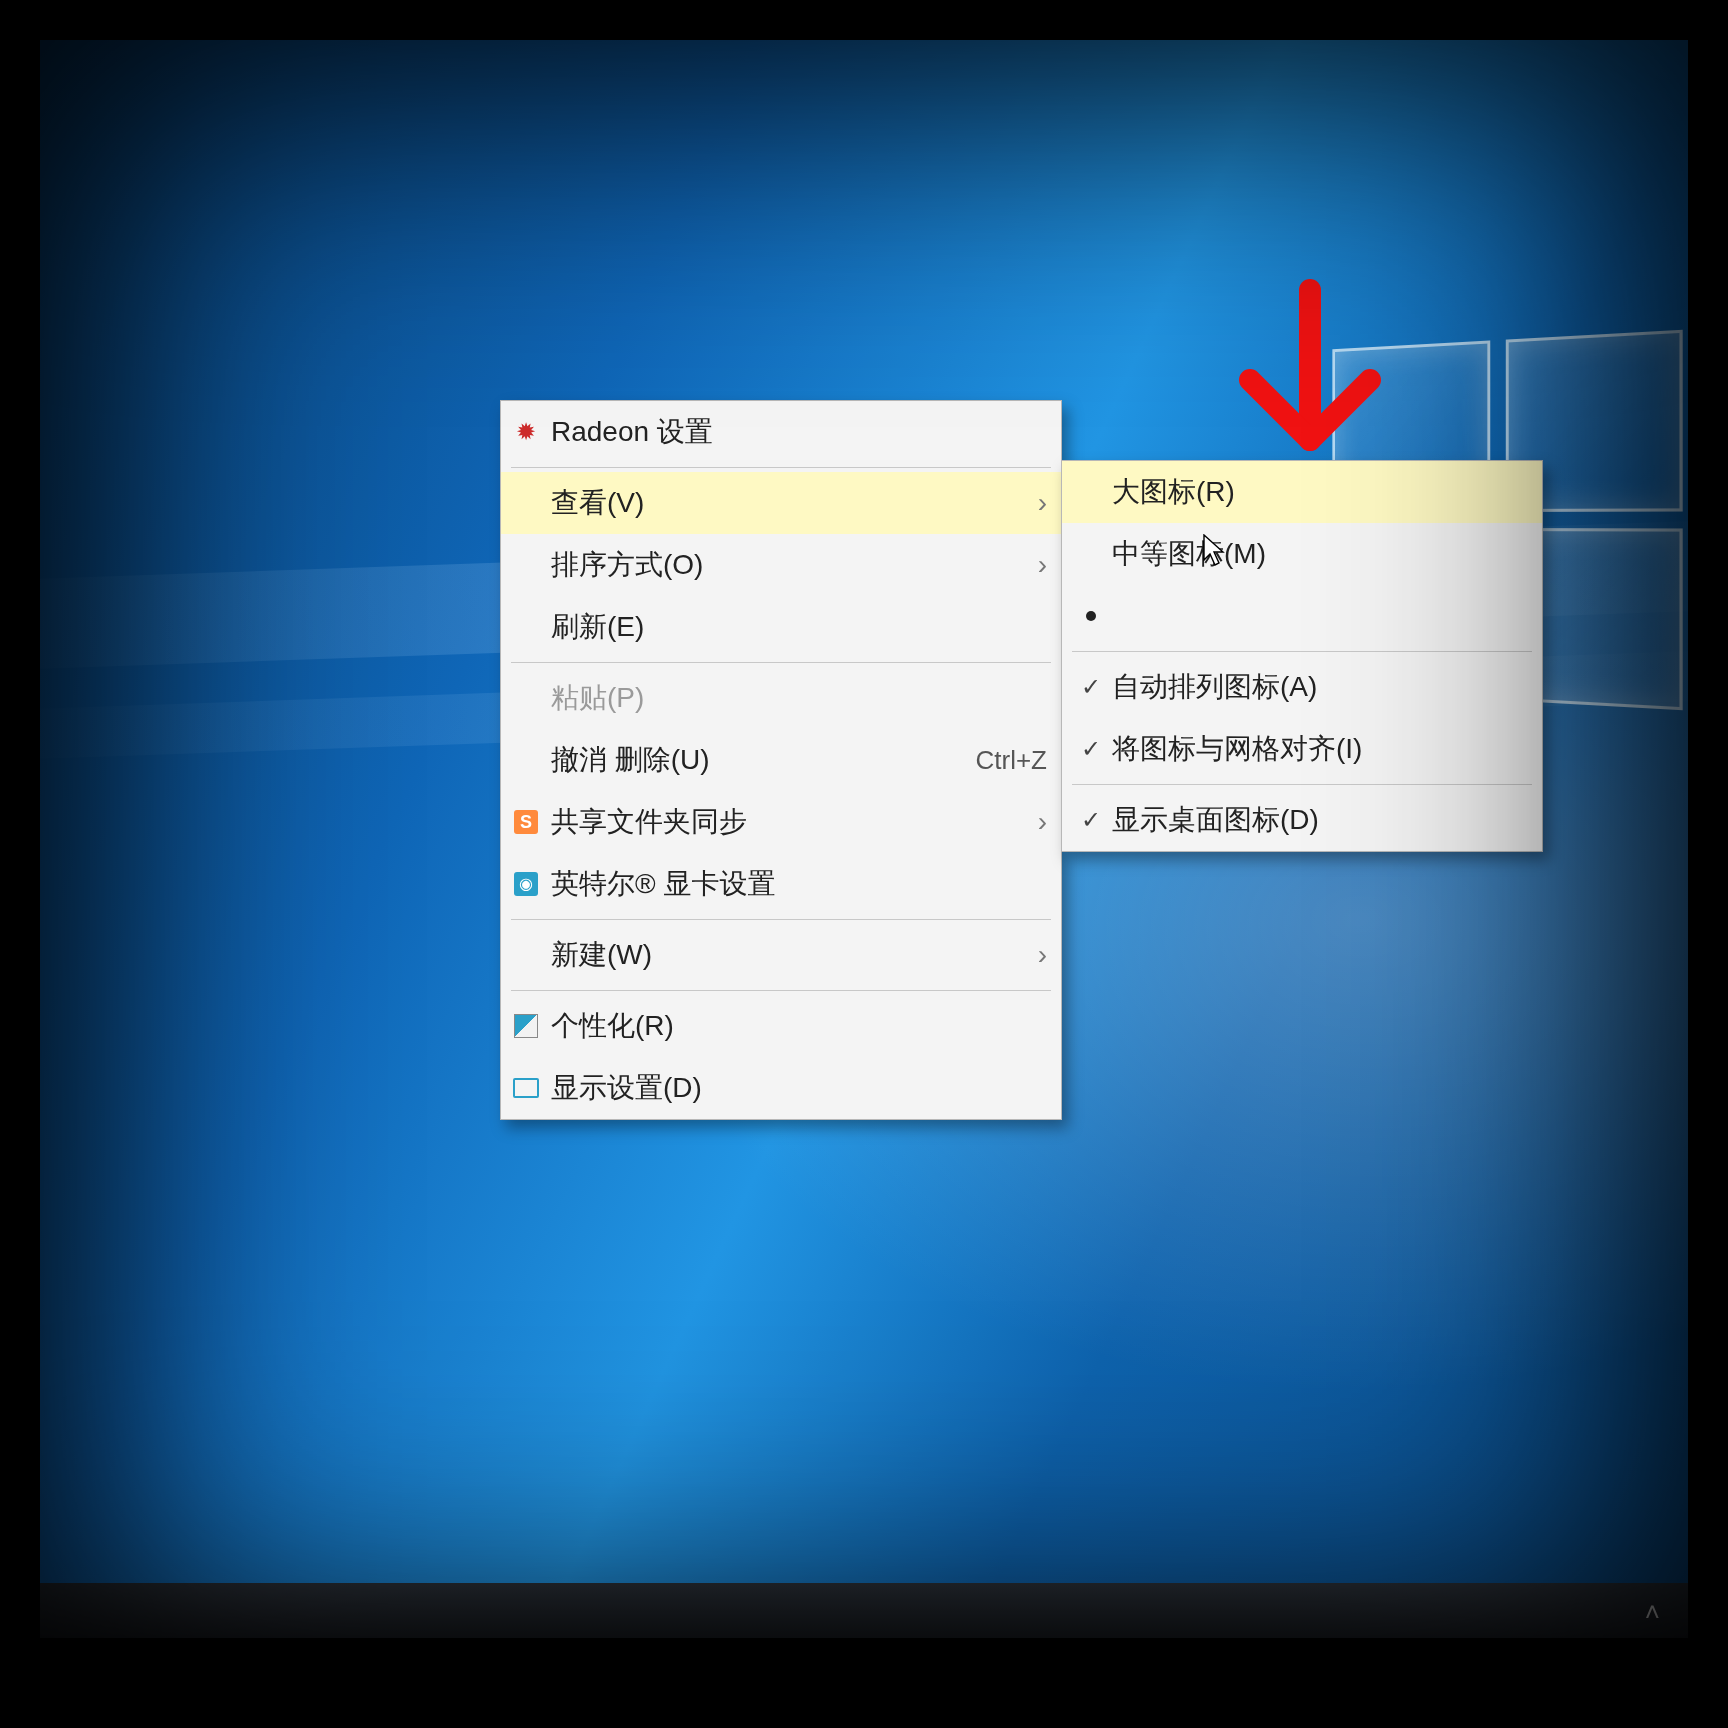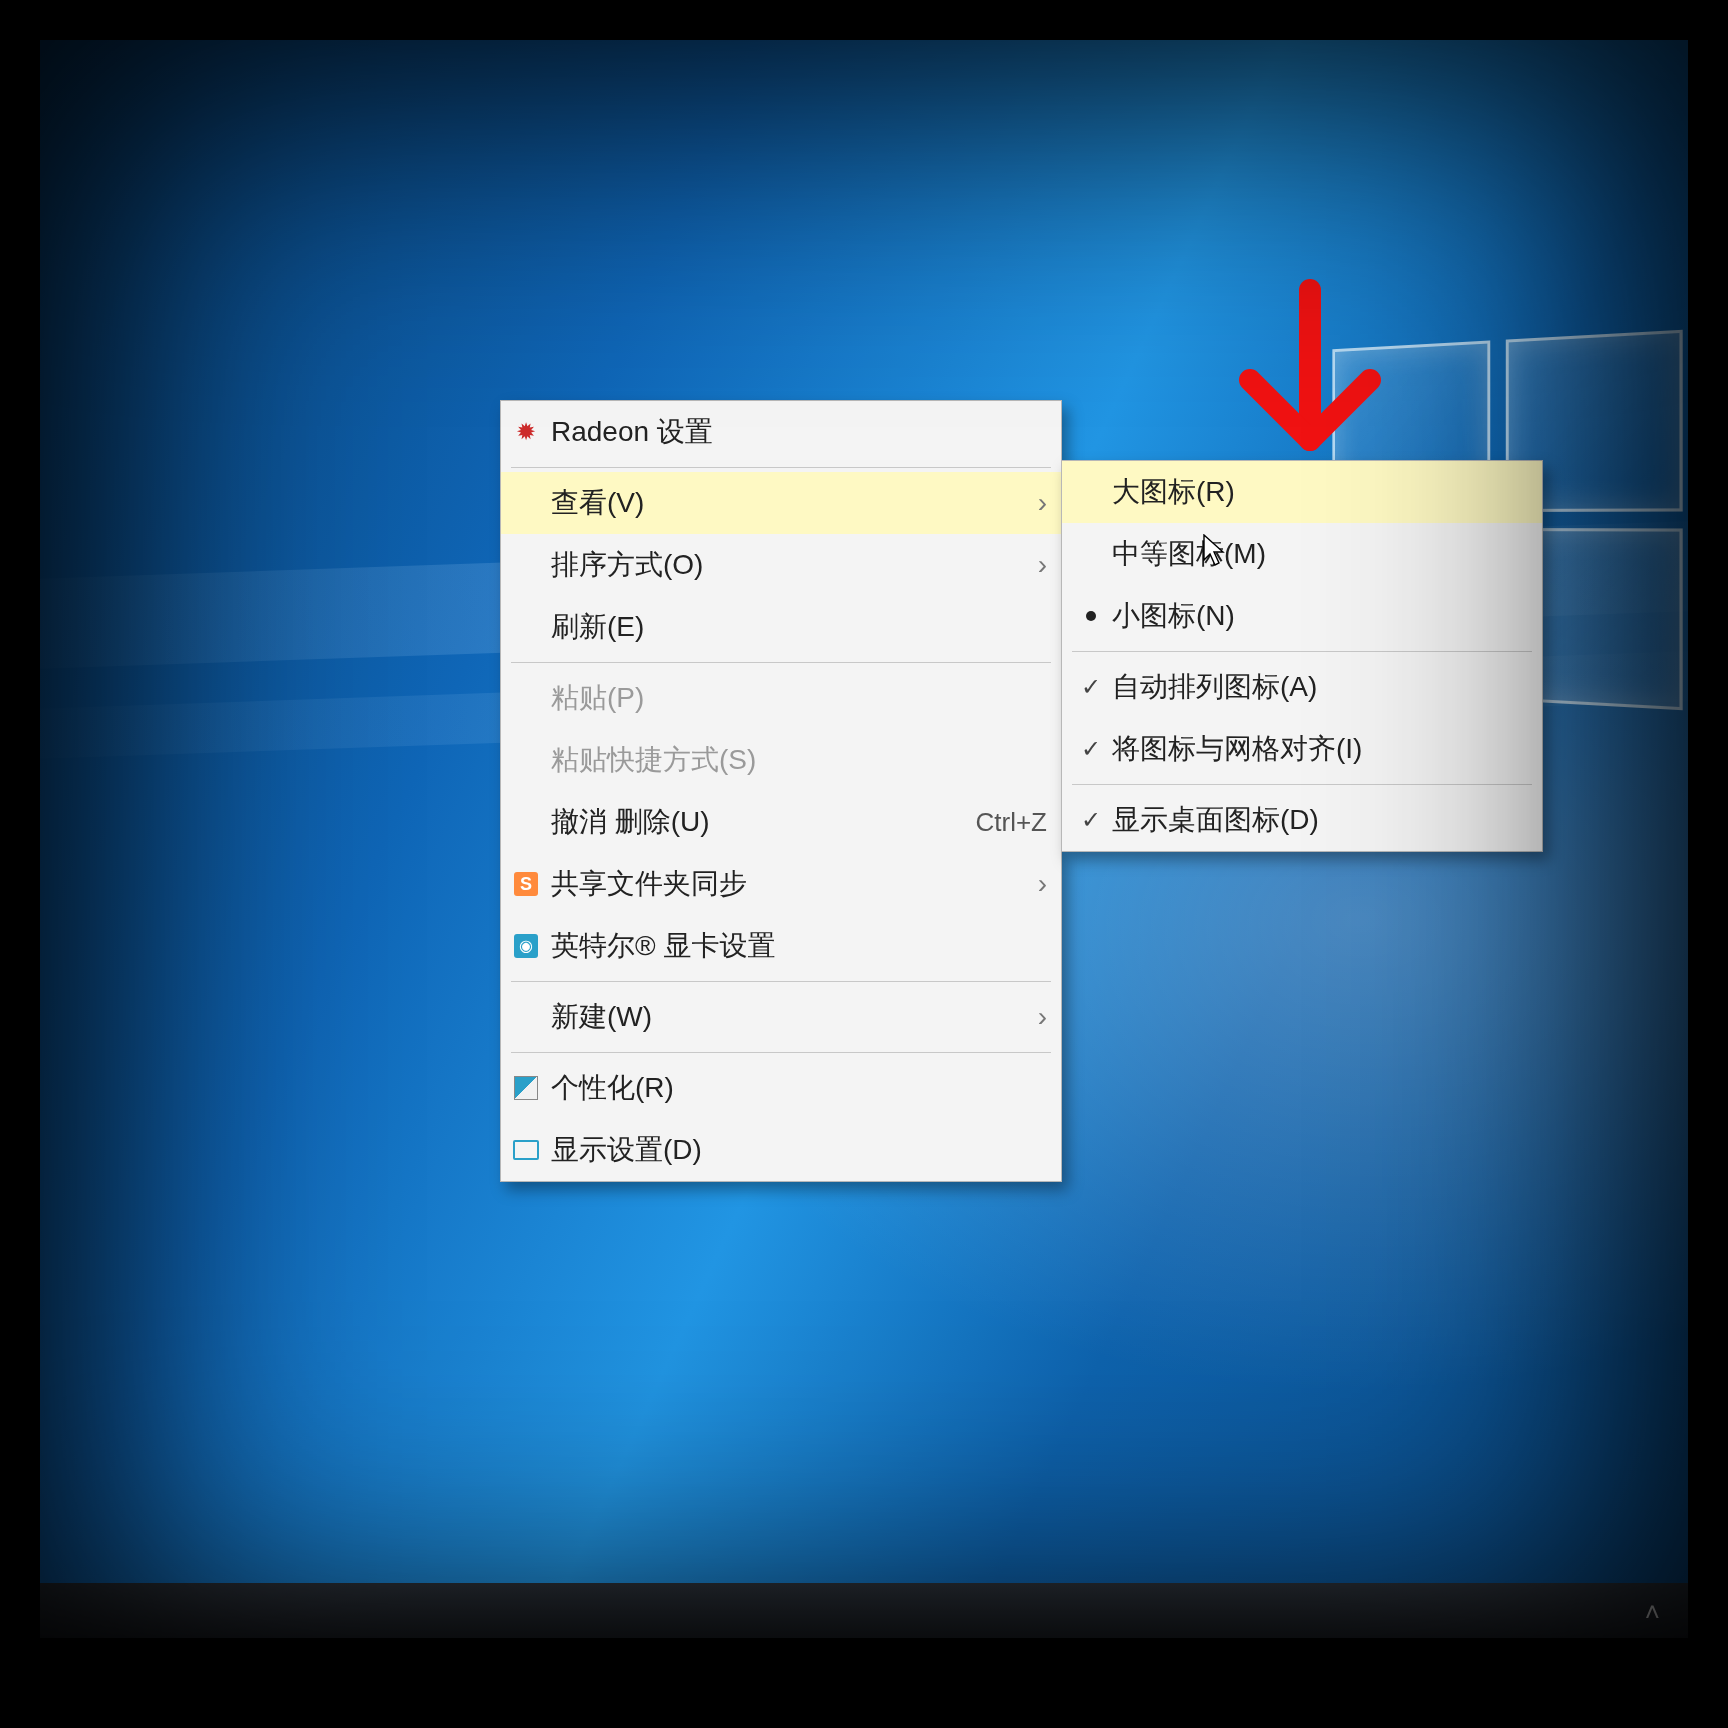--- a/index.html
+++ b/index.html
@@ -218,23 +218,20 @@
       </div>
 
       <div class="menu-item">
         <span class="label">刷新(E)</span>
       </div>
       <div class="menu-sep"></div>
 
       <div class="menu-item disabled">
         <span class="label">粘贴(P)</span>
       </div>
-      <div class="menu-item disabled">
-        <span class="label">粘贴快捷方式(S)</span>
-      </div>
       <div class="menu-item">
         <span class="label">撤消 删除(U)</span>
         <span class="shortcut">Ctrl+Z</span>
       </div>
 
       <div class="menu-item">
         <span class="icon-slot">
             <span class="ic-share">S</span>
           </span>
         <span class="label">共享文件夹同步</span>
@@ -275,21 +272,20 @@
         <span class="label">大图标(R)</span>
       </div>
       <div class="menu-item">
         <span class="icon-slot"></span>
         <span class="label">中等图标(M)</span>
       </div>
       <div class="menu-item">
         <span class="icon-slot">
             <span class="bullet"></span>
           </span>
-        <span class="label">小图标(N)</span>
       </div>
       <div class="menu-sep"></div>
       <div class="menu-item">
         <span class="icon-slot checkmark"></span>
         <span class="label">自动排列图标(A)</span>
       </div>
       <div class="menu-item">
         <span class="icon-slot checkmark"></span>
         <span class="label">将图标与网格对齐(I)</span>
       </div>

